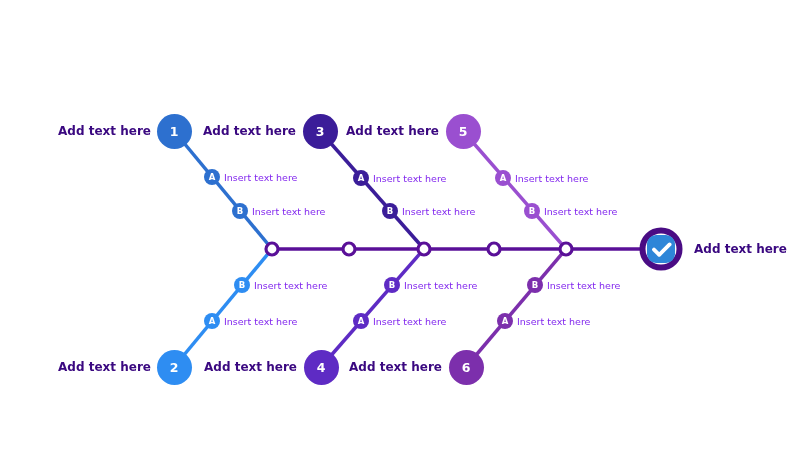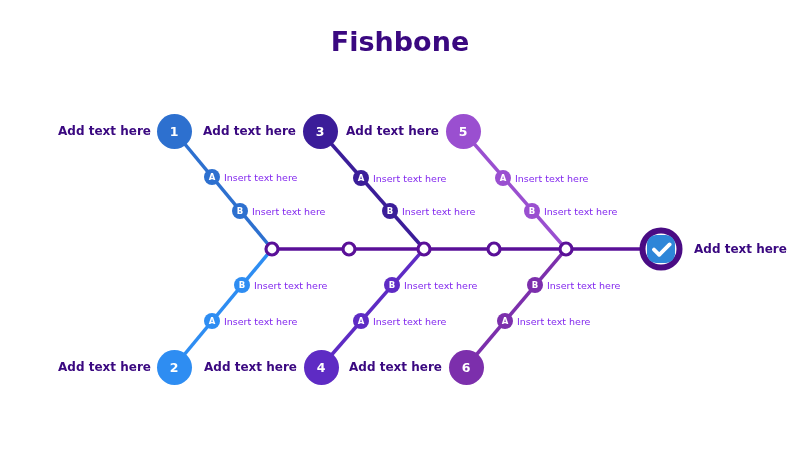--- a/index.html
+++ b/index.html
@@ -29,21 +29,20 @@
   .ins-label{
     position:absolute;font-size:9.5px;color:#8227ee;
     white-space:nowrap;transform:translateY(-50%);
   }
 </style>
 </head>
 <body>
 
 <div class="canvas">
 
-  <div class="title">Fishbone</div>
 
   <svg class="layer" width="800" height="450" viewBox="0 0 800 450">
 
     <line x1="174" y1="131" x2="272" y2="249" stroke-width="3.5" stroke="#2d70cf"></line>
     <line x1="174" y1="367" x2="272" y2="249" stroke-width="3.5" stroke="#2e8df2"></line>
     <line x1="320" y1="131" x2="424" y2="249" stroke-width="3.5" stroke="#3b1d99"></line>
     <line x1="321" y1="367" x2="424" y2="249" stroke-width="3.5" stroke="#5e2bc4"></line>
     <line x1="463" y1="131" x2="566" y2="249" stroke-width="3.5" stroke="#9a4fd0"></line>
     <line x1="466" y1="367" x2="566" y2="249" stroke-width="3.5" stroke="#7c2fac"></line>
 

